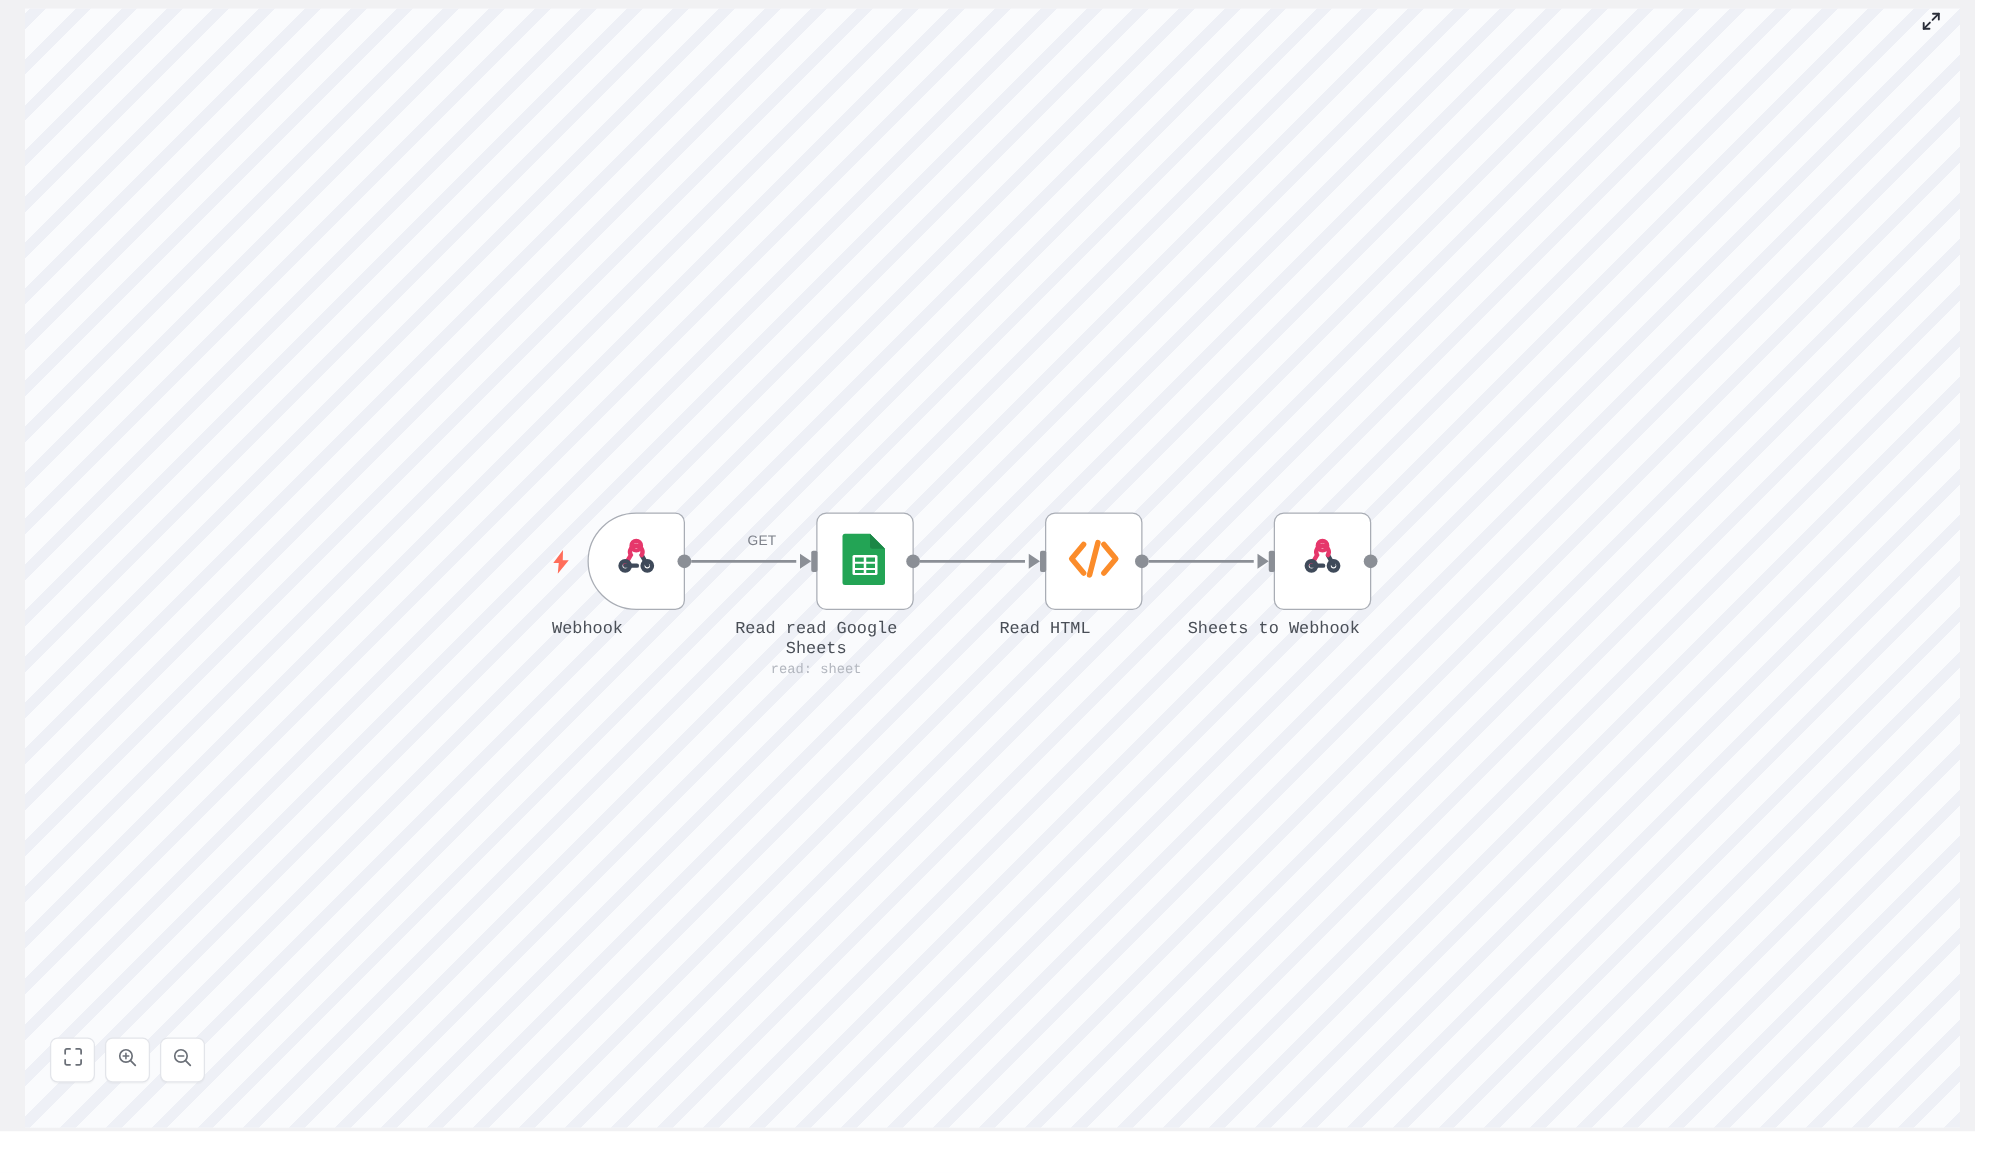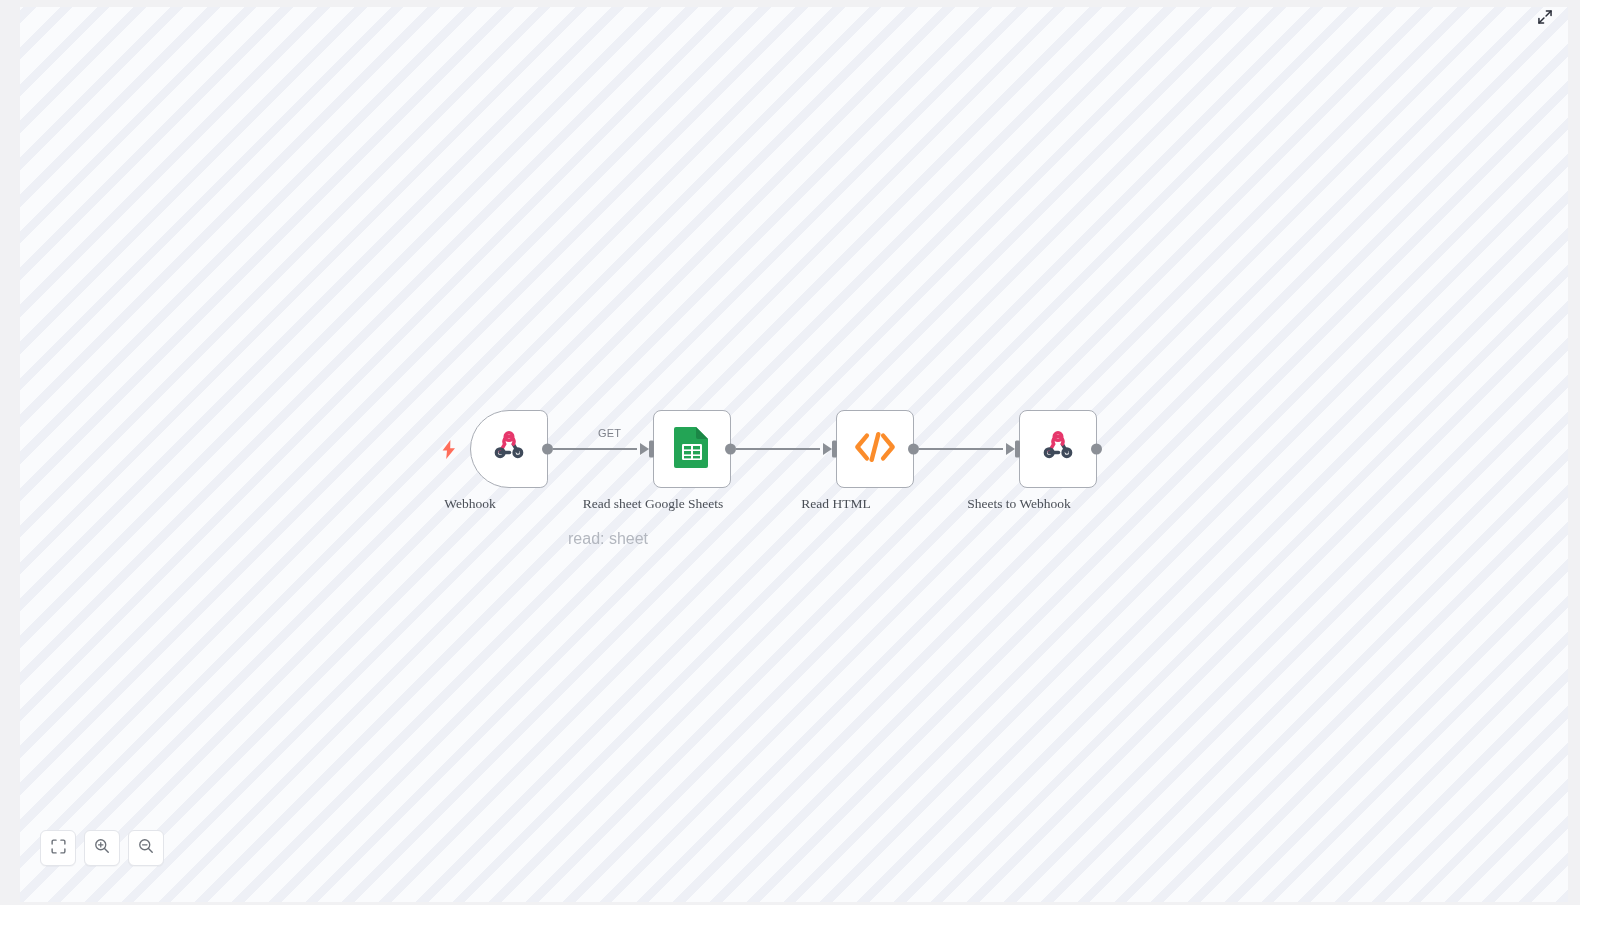--- a/index.html
+++ b/index.html
@@ -105,35 +105,35 @@
 
   .node-label {
     position: absolute;
     top: 86px;
     left: 50%;
     transform: translateX(-50%);
     width: 150px;
     text-align: center;
     font-size: 13.5px;
     color: #4a4f57;
-    font-family: Liberation Serif, serif;
+    font-family: Liberation Mono, monospace;
     line-height: 16px;
     font-weight: 400;
   }
 
   .node-sub {
     position: absolute;
     top: 120px;
     left: 50%;
     transform: translateX(-50%);
     width: 170px;
-    text-align: left;
-    font-size: 16px;
+    text-align: center;
+    font-size: 11px;
     color: #b3b7bf;
-    font-family: Liberation Sans, sans-serif;
+    font-family: Liberation Mono, monospace;
   }
 
   .node-sub.two-line {
     top: 120px;
   }
 
   
   .endpoint-dot {
     position: absolute;
     width: 11px;
@@ -271,21 +271,21 @@
               <rect x="11" y="26" width="7" height="3.4" fill="#23a455"></rect>
               <rect x="20" y="26" width="7" height="3.4" fill="#23a455"></rect>
               <rect x="11" y="31" width="7" height="2.4" fill="#23a455"></rect>
               <rect x="20" y="31" width="7" height="2.4" fill="#23a455"></rect>
             </svg>
           </span>
           <div class="input-arrow"></div>
           <div class="input-stub"></div>
           <div class="endpoint-dot out"></div>
         </div>
-        <div class="node-label">Read sheet Google Sheets</div>
+        <div class="node-label">Read read Google Sheets</div>
         <div class="node-sub two-line">read: sheet</div>
       </div>
 
       <div class="node-wrap" style="left: 816px; top: 403px;">
         <div class="node">
           <span>
             <svg width="42" height="34" viewBox="0 0 44 34">
               <path d="M13.5 5 3.5 17l10 12" fill="none" stroke="#fb8c2b" stroke-width="4.6" stroke-linecap="round" stroke-linejoin="round"></path>
               <path d="M30.5 5 40.5 17l-10 12" fill="none" stroke="#fb8c2b" stroke-width="4.6" stroke-linecap="round" stroke-linejoin="round"></path>
               <path d="M25.5 3.5 18.5 30.5" fill="none" stroke="#fb8c2b" stroke-width="4.6" stroke-linecap="round"></path>

